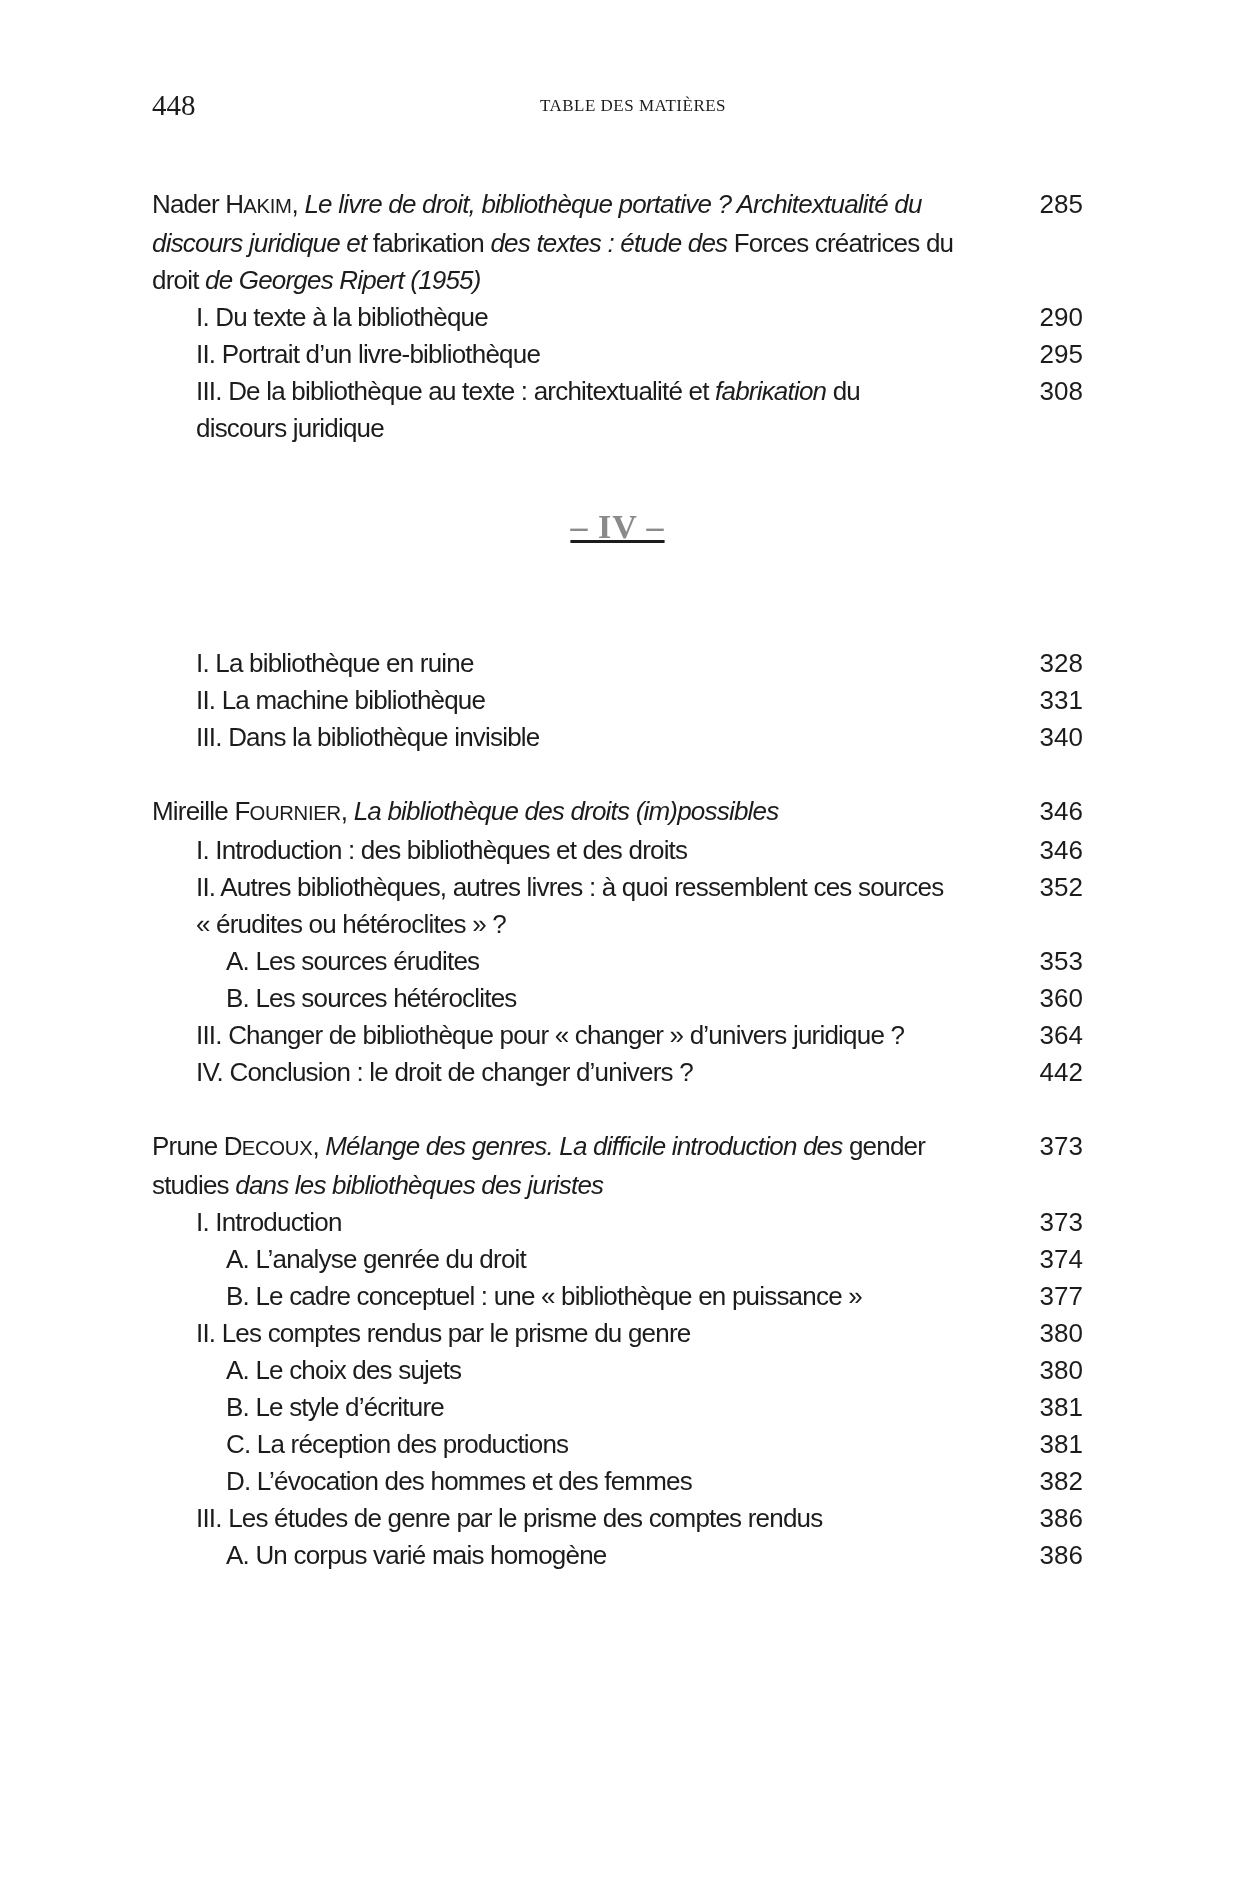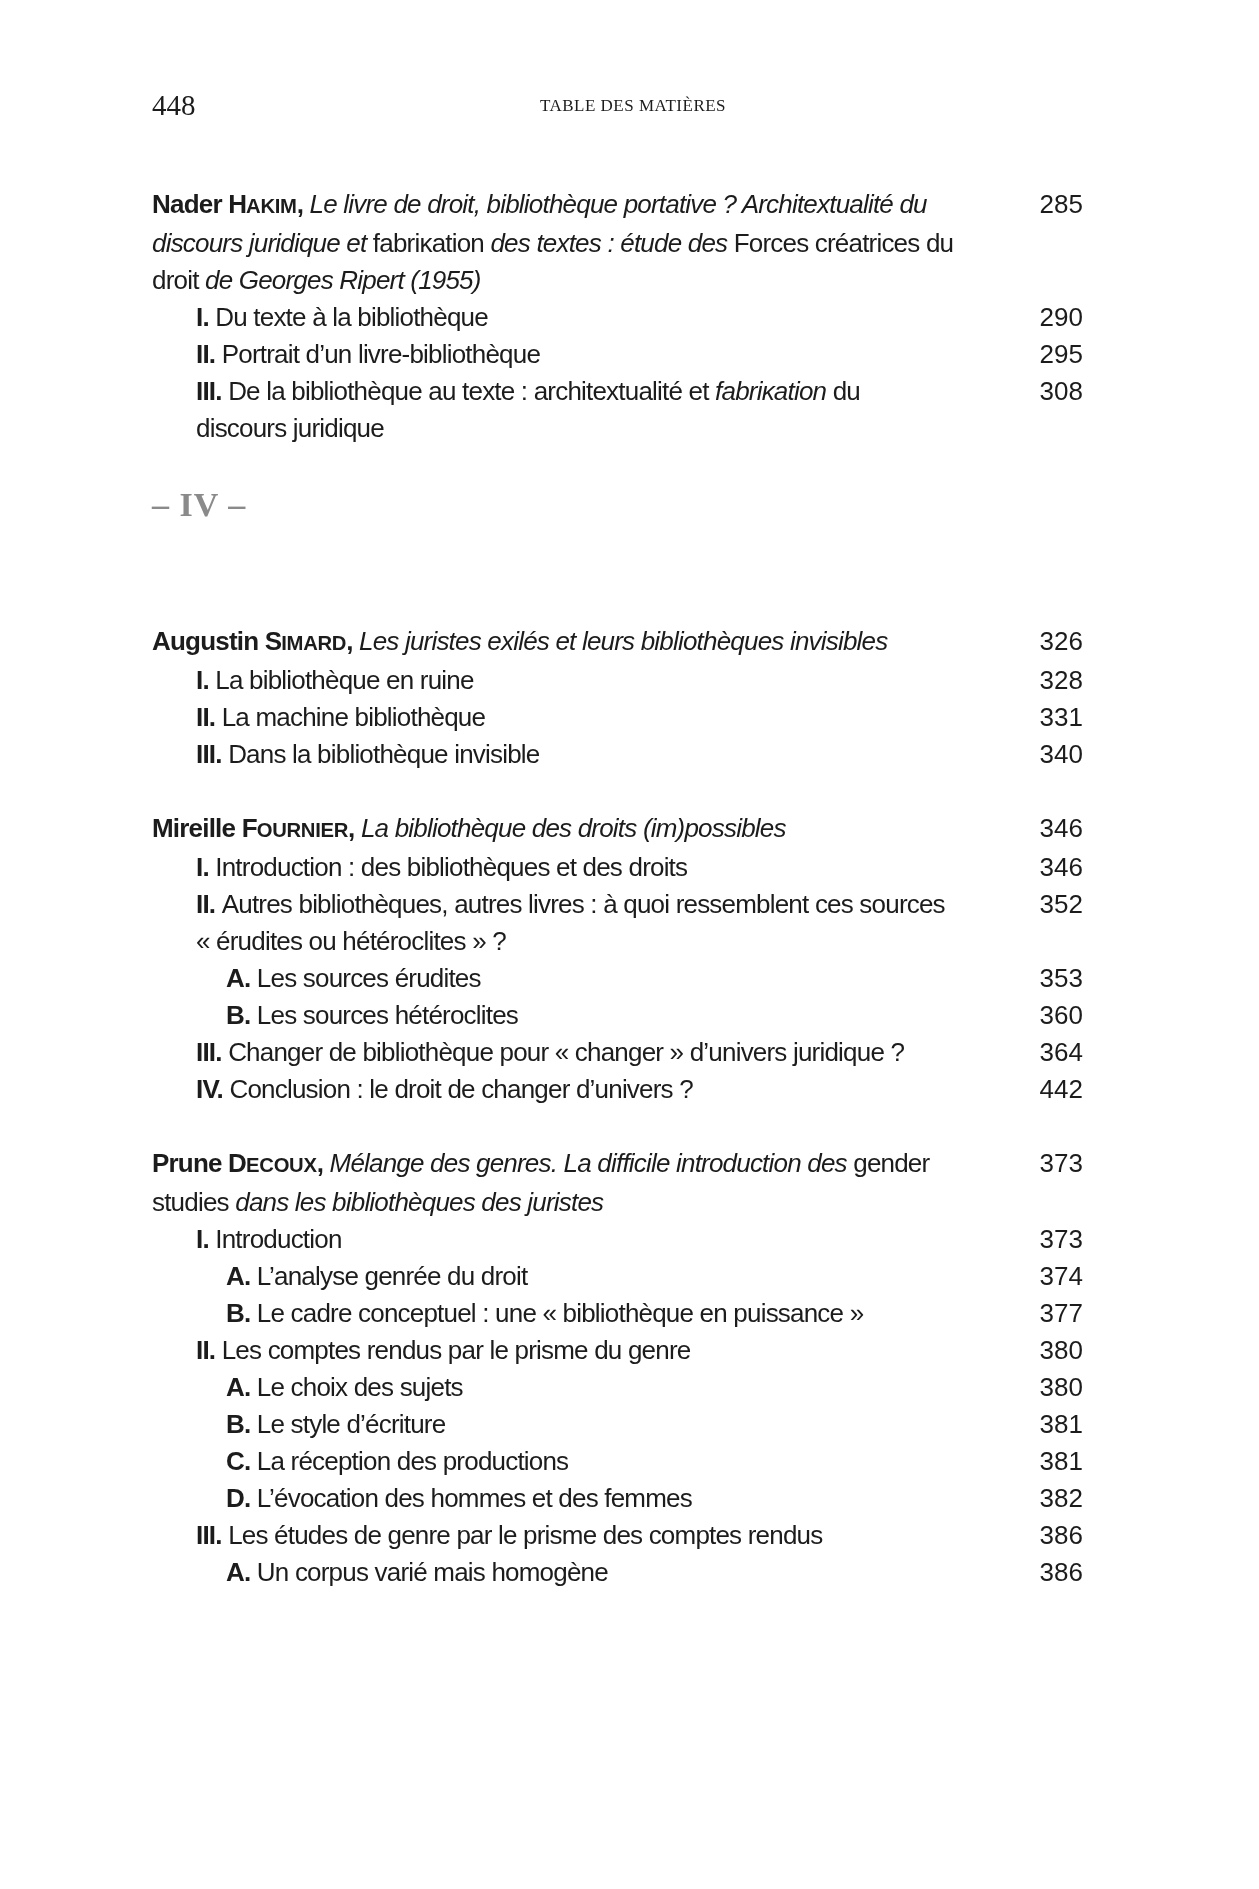--- a/index.html
+++ b/index.html
@@ -62,32 +62,34 @@
   }
   .toc-pg {
     flex: 0 0 64px;
     text-align: right;
     letter-spacing: 0;
   }
   .indent0 .toc-text { padding-left: 0; }
   .indent1 .toc-text { padding-left: 44px; }
   .indent2 .toc-text { padding-left: 74px; }
 
-  .run.b { font-weight: bold; }
+  .run.b { font-weight: normal; }
   .run.i { font-style: italic; }
   .sc-small {
     text-transform: uppercase;
     font-size: 0.78em;
     letter-spacing: -0.3px;
   }
 
   
   .section-header {
-    margin-top: 38px;
+    margin-top: 60px;
     margin-bottom: 98px;
+    text-align: center;
+    text-decoration: underline;
   }
   .section-number {
     font-family: "Liberation Serif", serif;
     font-weight: bold;
     font-size: 34px;
     line-height: 40px;
     letter-spacing: 1px;
     color: #8a8a8a;
   }
   .section-title {
@@ -123,24 +125,20 @@
         </div>
         <div class="toc-row indent1">
           <div class="toc-text"><span class="run b">III. </span><span class="run">De la bibliothèque au texte : architextualité et </span><span class="run i">fabriκation</span><span class="run"> du</span><br><span class="run">discours juridique</span></div>
           <div class="toc-pg">308</div>
         </div>
       </div>
       <div class="section-header">
         <div class="section-number" style="color: rgb(138, 138, 138);">– IV –</div>
       </div>
       <div class="toc-block">
-        <div class="toc-row indent0">
-          <div class="toc-text"><span class="run b">Augustin </span><span class="run b">S</span><span class="run b sc-small">imard</span><span class="run b">, </span><span class="run i">Les juristes exilés et leurs bibliothèques invisibles</span></div>
-          <div class="toc-pg">326</div>
-        </div>
         <div class="toc-row indent1">
           <div class="toc-text"><span class="run b">I. </span><span class="run">La bibliothèque en ruine</span></div>
           <div class="toc-pg">328</div>
         </div>
         <div class="toc-row indent1">
           <div class="toc-text"><span class="run b">II. </span><span class="run">La machine bibliothèque</span></div>
           <div class="toc-pg">331</div>
         </div>
         <div class="toc-row indent1">
           <div class="toc-text"><span class="run b">III. </span><span class="run">Dans la bibliothèque invisible</span></div>

